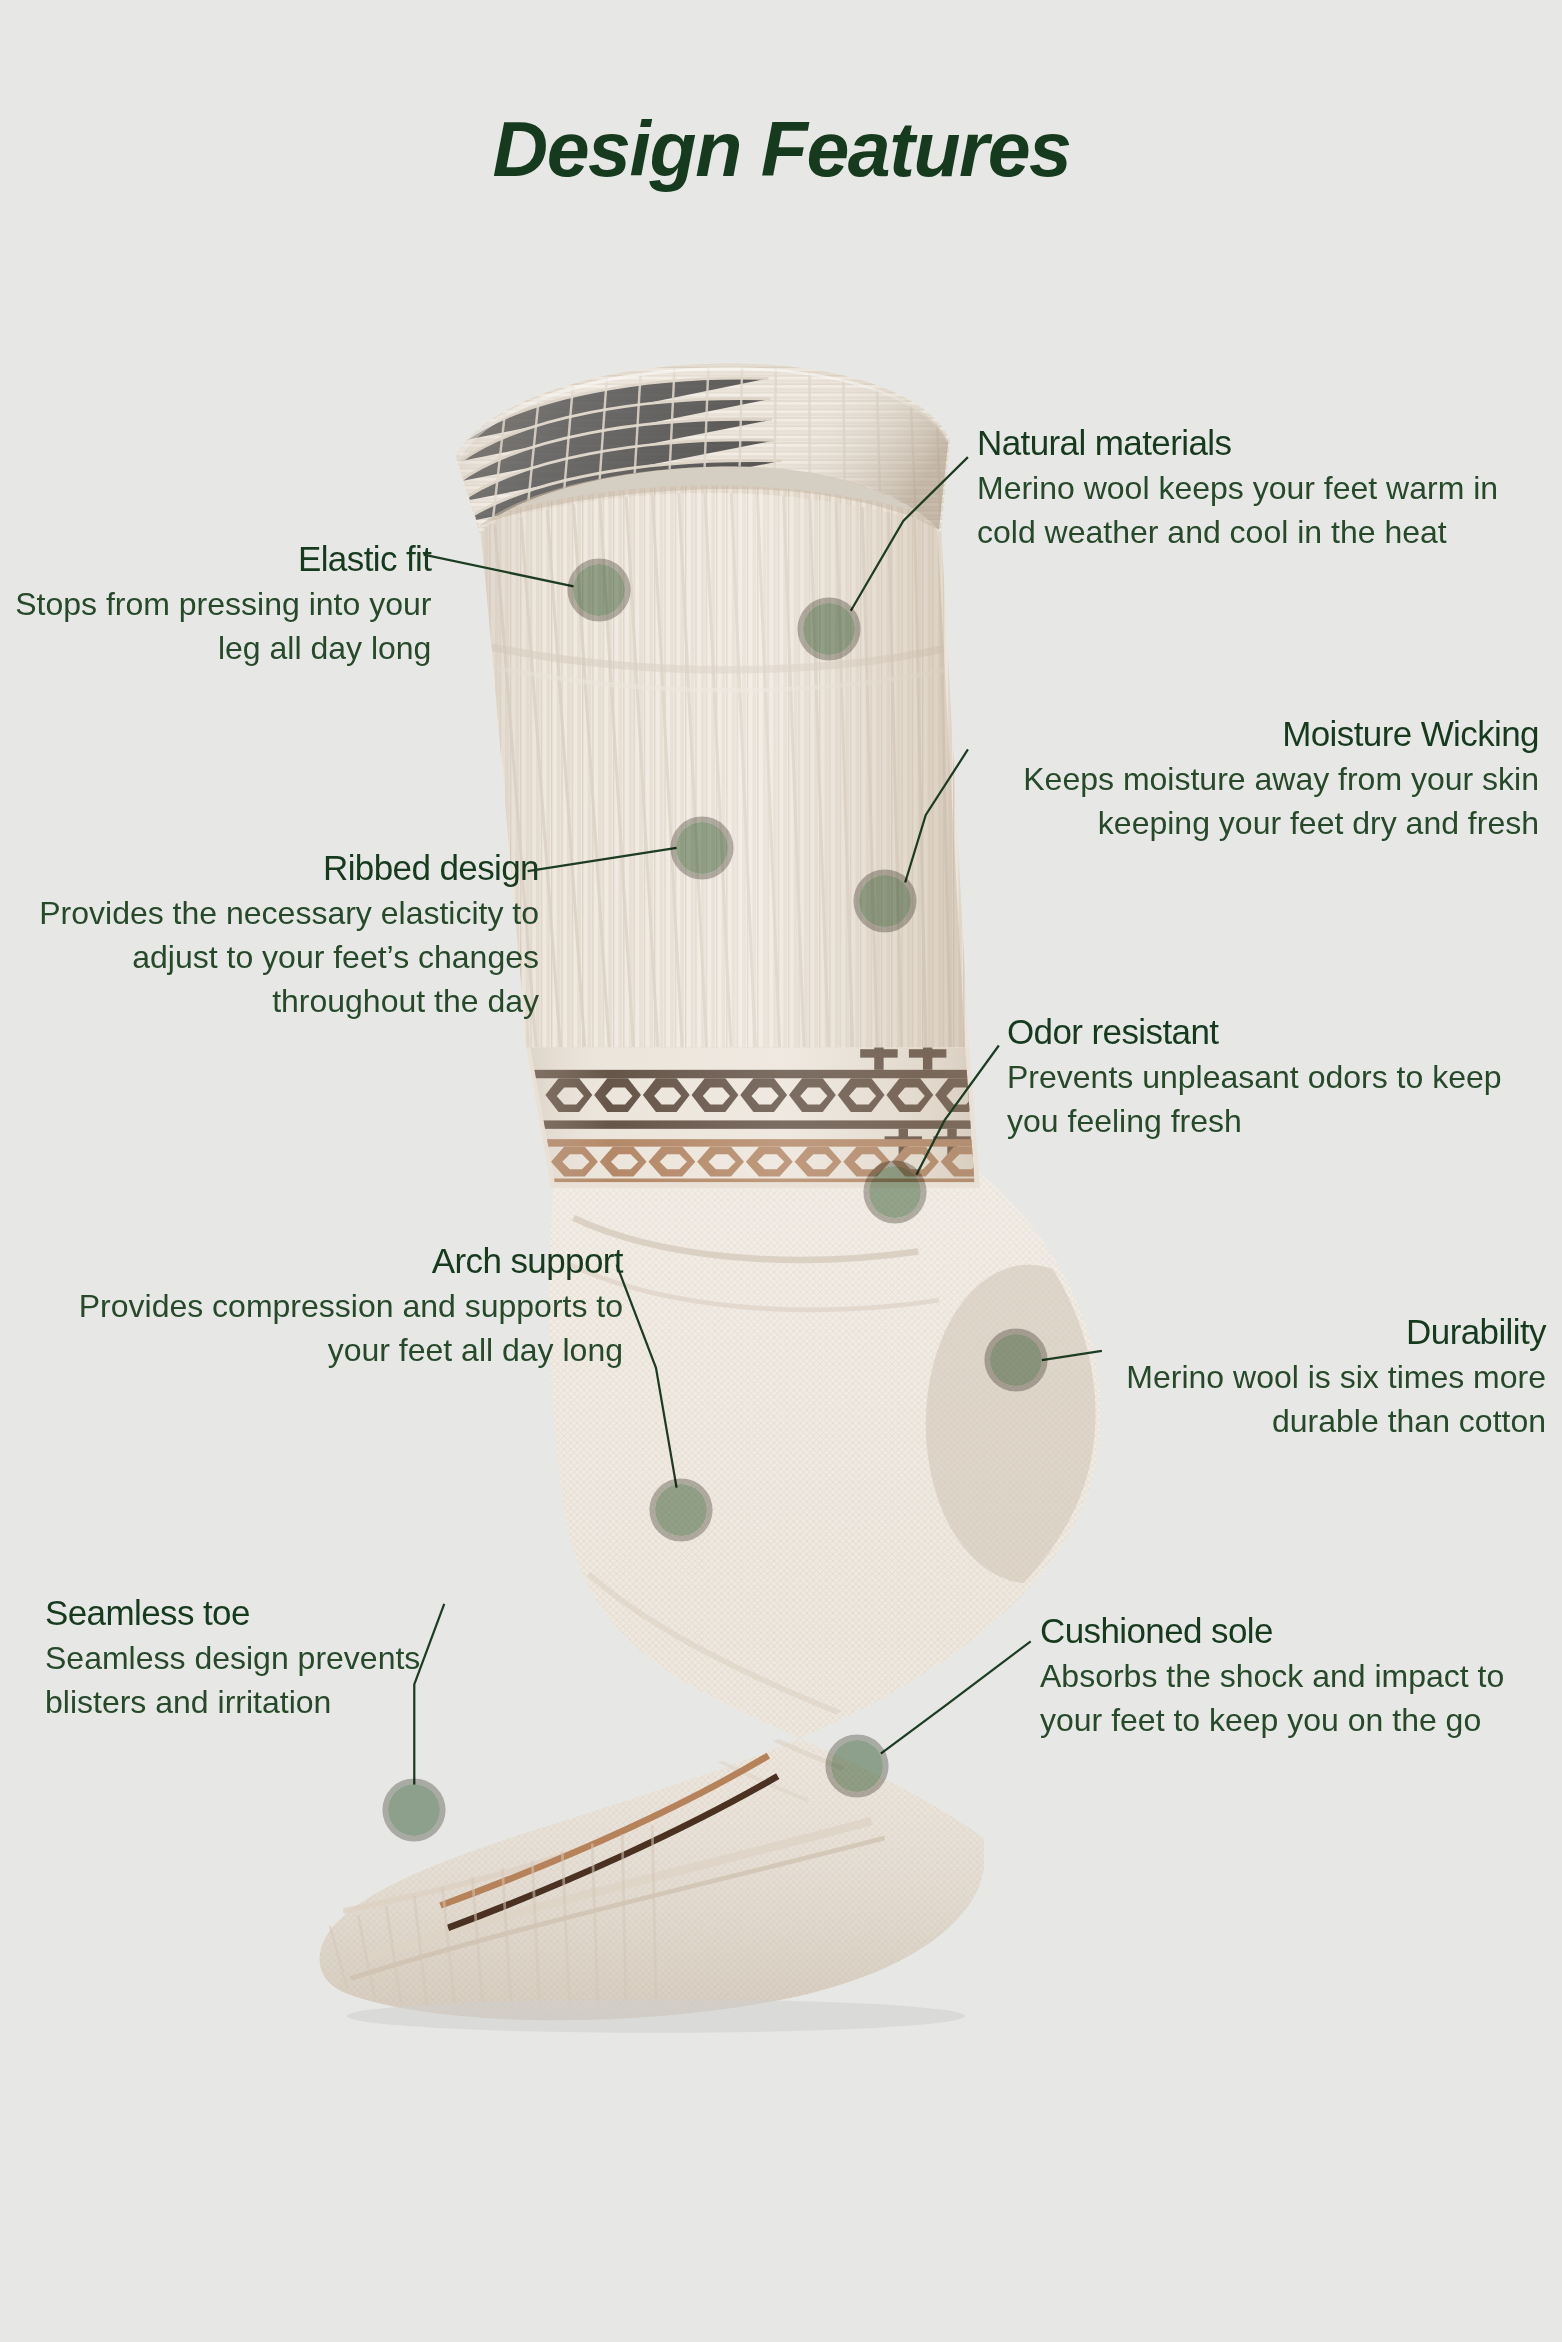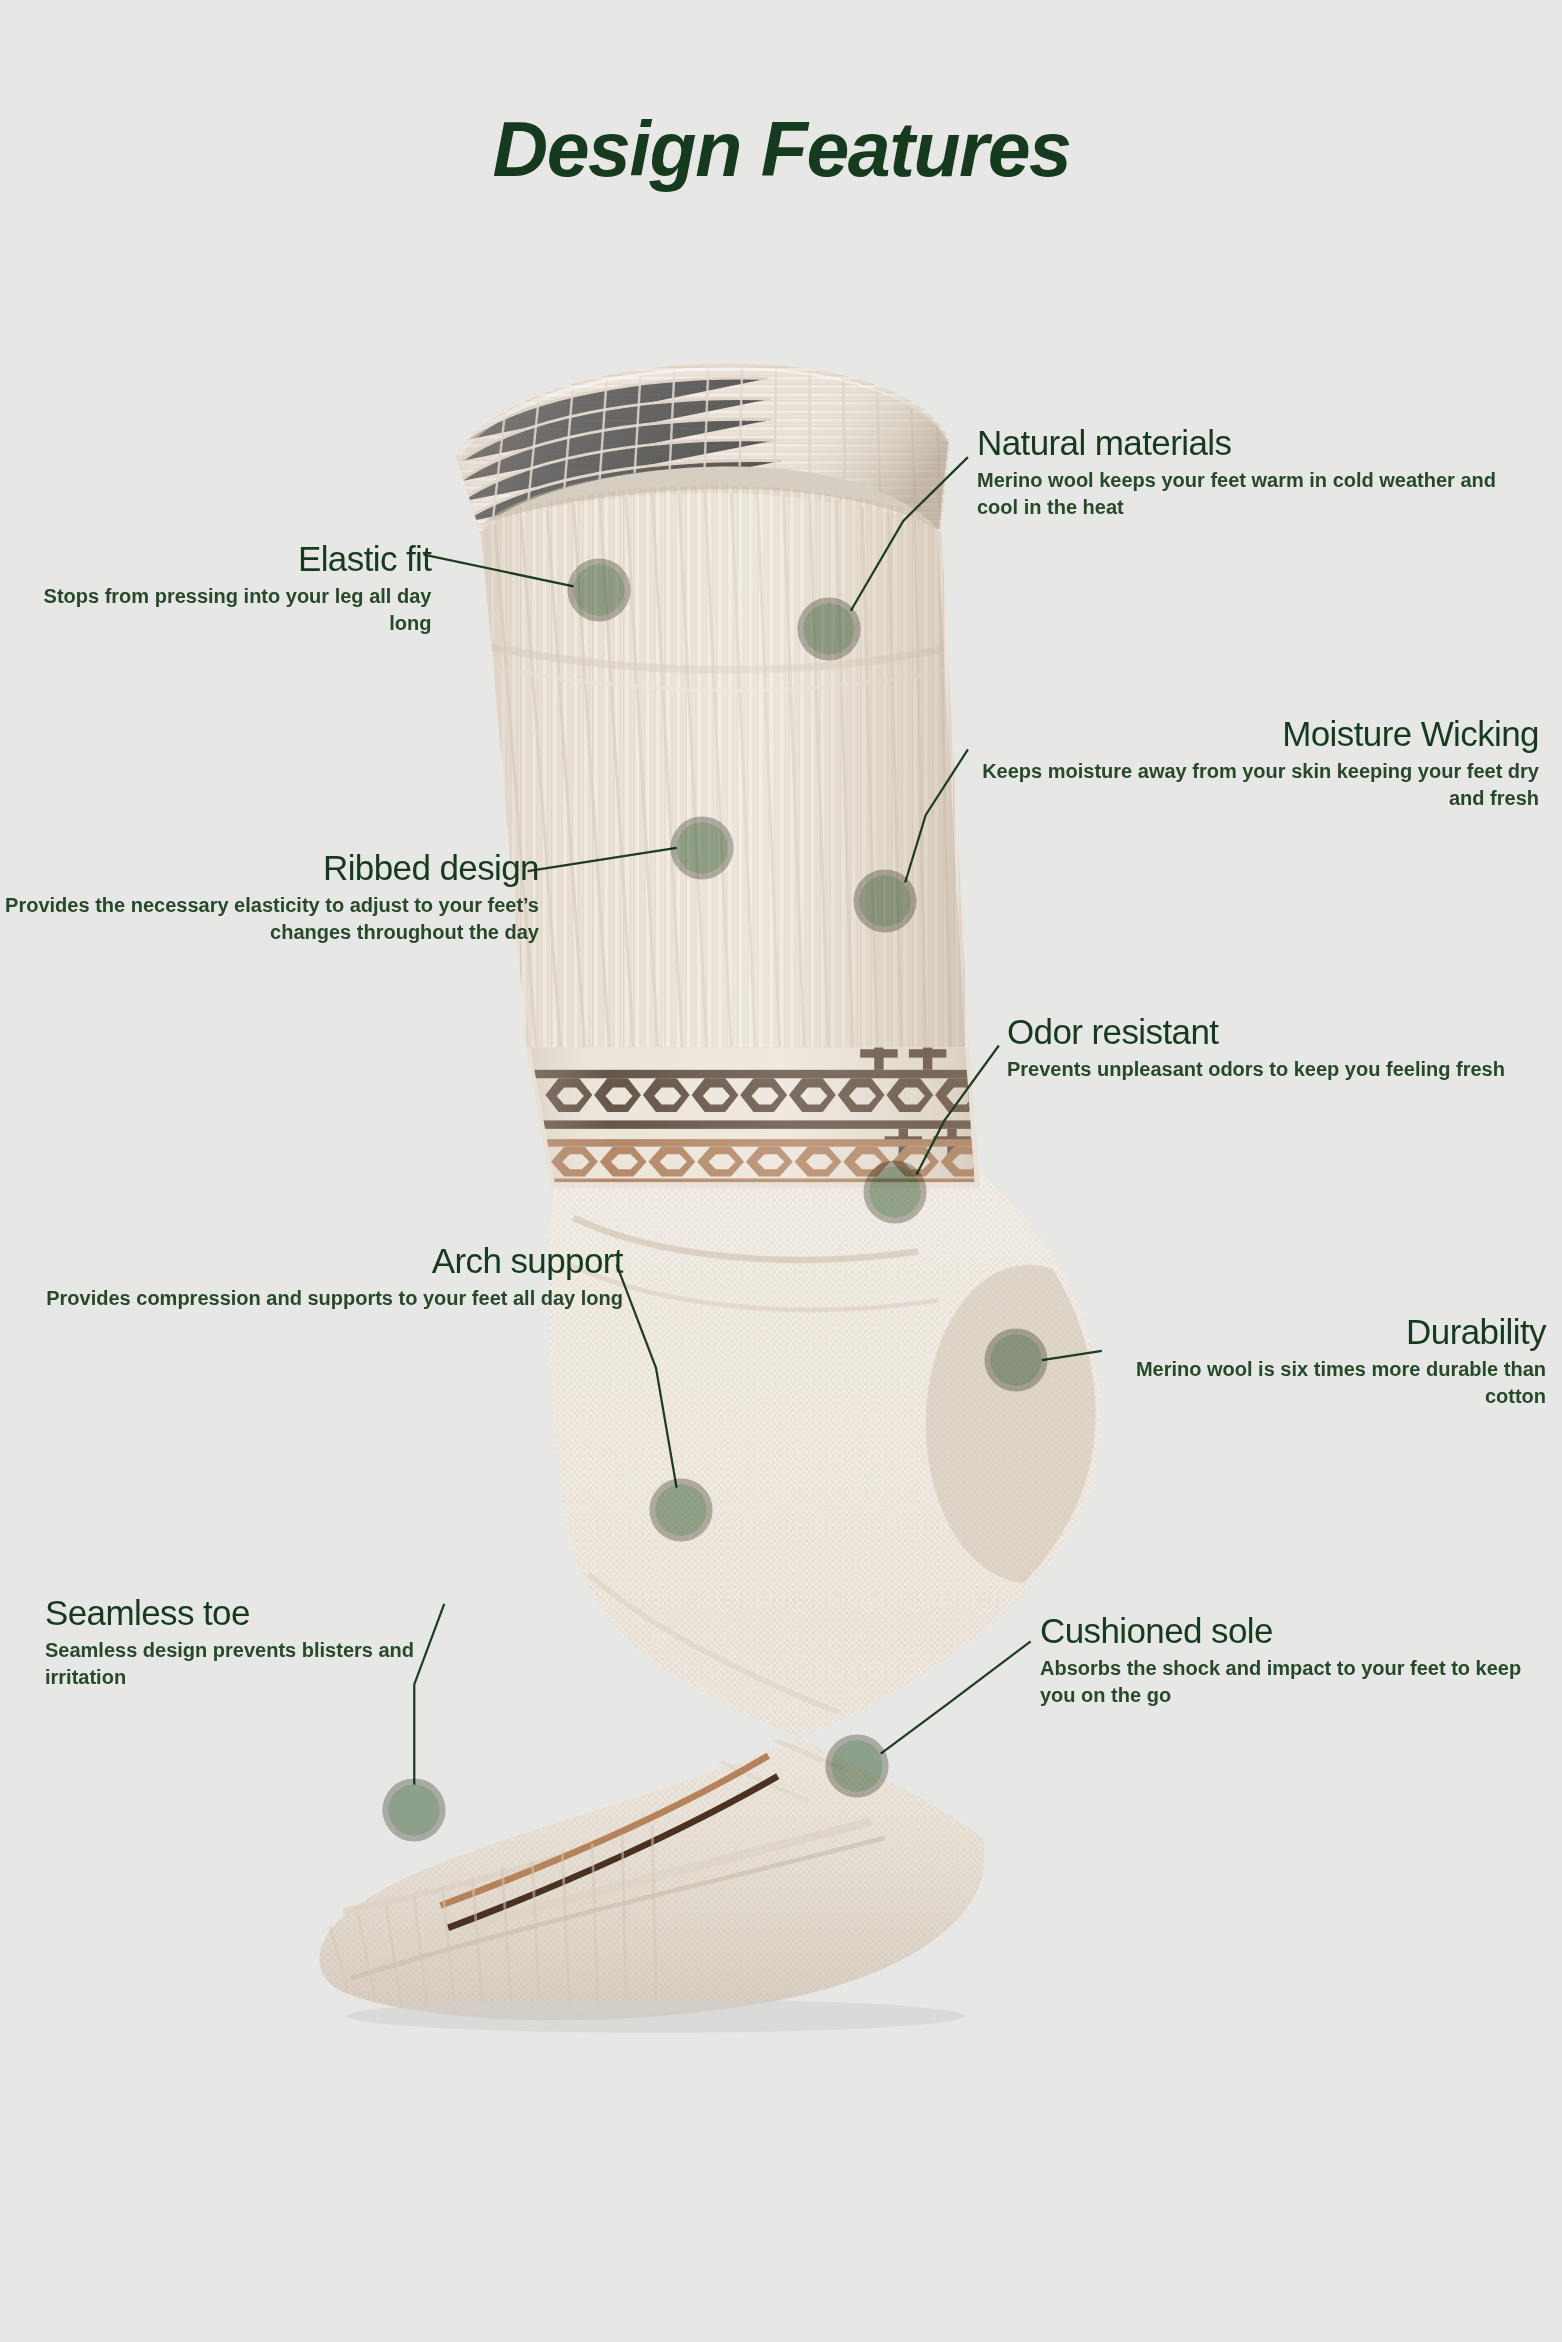--- a/index.html
+++ b/index.html
@@ -38,21 +38,21 @@
   }
 
   
   .callout { position:absolute; }
   .callout .ttl {
     font-size:35px; font-weight:400; line-height:1.12;
     letter-spacing:-0.6px; color:#163a1d;
     white-space:nowrap;
   }
   .callout .desc {
-    font-size:20px; font-weight:700; line-height:1.37;
+    font-size:32px; font-weight:400; line-height:1.37;
     color:#26492a; margin-top:4.7px;
   }
   .align-r { text-align:right; }
   .align-l { text-align:left; }
 
   
   #co-elastic      { left:9.4px;   top:539px;  width:422px; }
   #co-ribbed       { left:0px;    top:848px;  width:539px; }
   #co-arch         { left:28px;   top:1241px; width:595px; }
   #co-seamless     { left:45px;   top:1593px; width:394px; }

